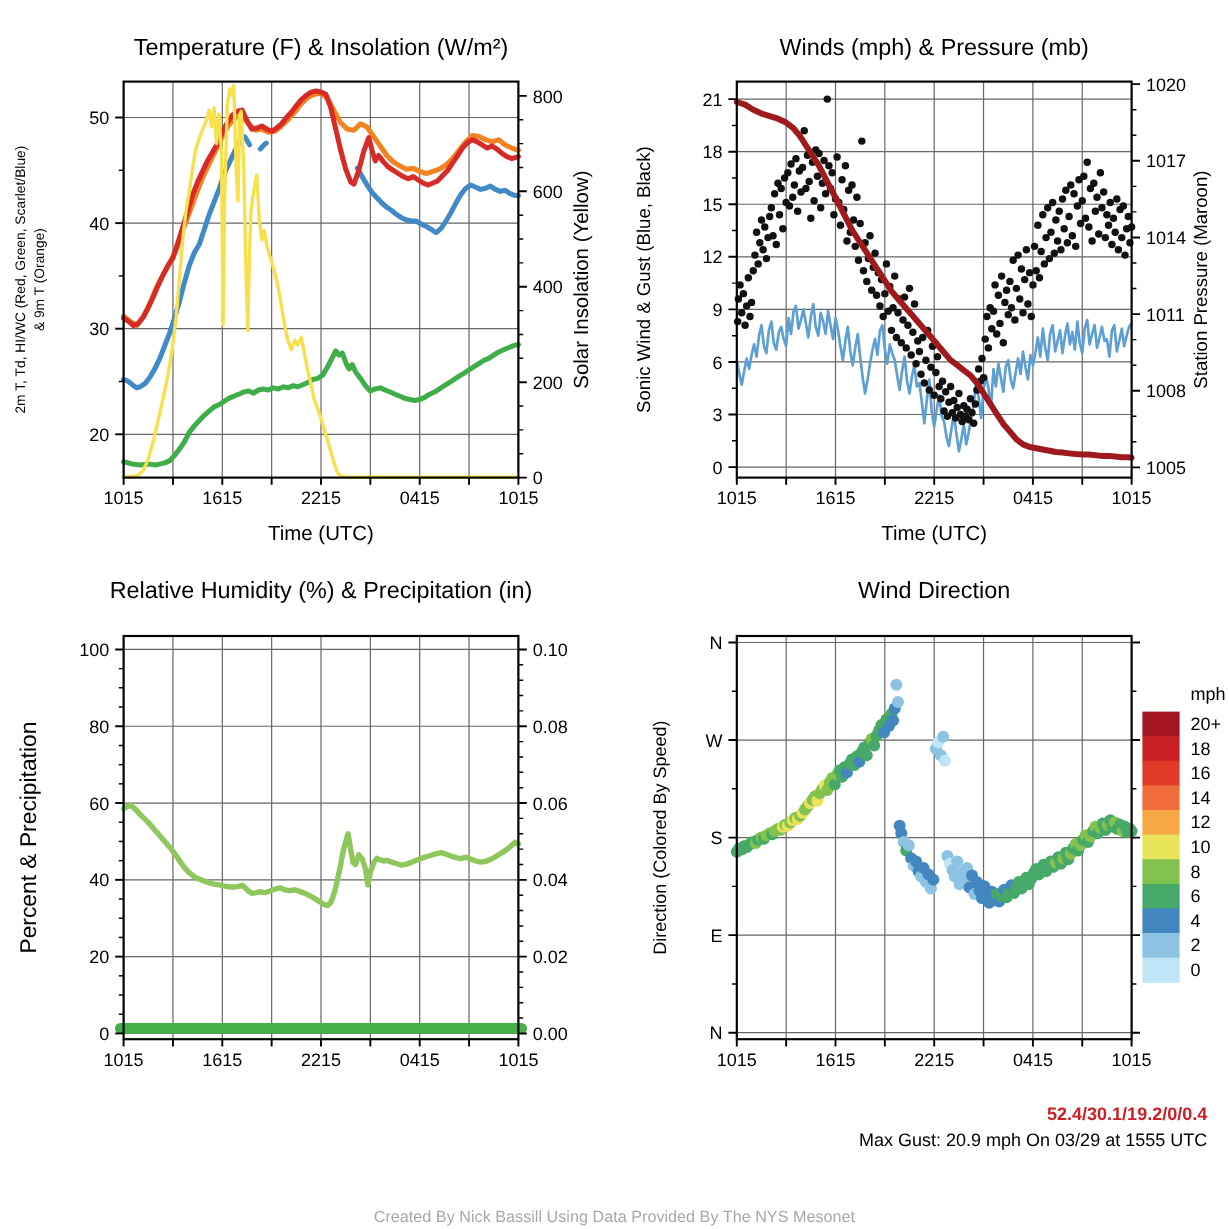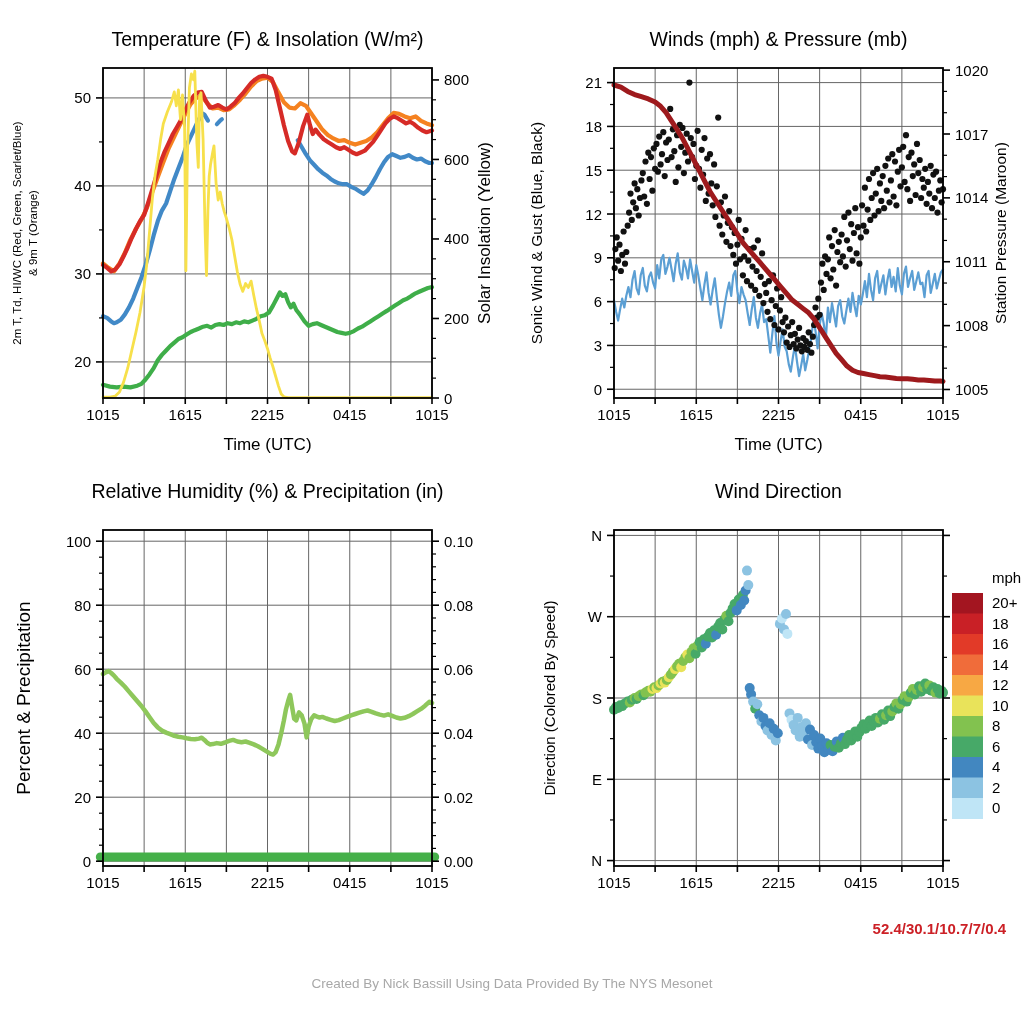--- a/index.html
+++ b/index.html
@@ -3,21 +3,21 @@
 <meta charset="utf-8">
 <style>
   html,body{margin:0;padding:0;background:#fff;}
   #page{position:relative;width:1024px;height:1024px;background:#fff;
         font-family:"Liberation Sans",sans-serif;overflow:hidden;}
   svg.chart{position:absolute;}
   svg text{font-family:"Liberation Sans",sans-serif;fill:#000;}
   .f-left{position:absolute;left:20px;top:903px;font-size:15px;line-height:21.5px;color:#000;}
   .f-right{position:absolute;right:18px;top:918px;font-size:15px;line-height:21.5px;text-align:right;color:#000;}
   .extreme-vals{font-weight:bold;}
-  .watermark{position:absolute;left:0;width:1024px;top:976px;text-align:center;font-size:13.5px;}
+  .watermark{position:absolute;left:0;width:1024px;top:1006px;text-align:center;font-size:13.5px;}
 </style>
 </head>
 <body>
 <div id="page">
 
   <svg id="c0" class="chart" style="left:0;top:0" width="512" height="470" viewBox="0 0 512 470">
       <line x1="103" y1="68" x2="103" y2="398" stroke="#666666" stroke-width="1"></line>
       <line x1="144.125" y1="68" x2="144.125" y2="398" stroke="#666666" stroke-width="1"></line>
       <line x1="185.25" y1="68" x2="185.25" y2="398" stroke="#666666" stroke-width="1"></line>
       <line x1="226.375" y1="68" x2="226.375" y2="398" stroke="#666666" stroke-width="1"></line>
@@ -749,17 +749,18 @@
       <rect x="440" y="297" width="31" height="21" fill="#4287c0"></rect>
       <text x="480" y="312.25" text-anchor="start" font-size="15">4</text>
       <rect x="440" y="317.5" width="31" height="21" fill="#8cc3e2"></rect>
       <text x="480" y="332.75" text-anchor="start" font-size="15">2</text>
       <rect x="440" y="338" width="31" height="21" fill="#bfe5f6"></rect>
       <text x="480" y="353.25" text-anchor="start" font-size="15">0</text>
     </svg>
 
 
   <div class="f-right">
-    <div class="extreme-vals" id="extremeVals" style="color: rgb(204, 32, 38);">52.4/30.1/10.7/7/0.4</div>
+    <div class="extreme-vals" id="extremeVals" style="color: rgb(204, 32, 38);">52.4/30.1/19.2/0/0.4</div>
+    <div>Max Gust: 20.9 mph On 03/29 at 1555 UTC</div>
   </div>
 
   <div class="watermark" id="watermark" style="color: rgb(168, 168, 168);">Created By Nick Bassill Using Data Provided By The NYS Mesonet</div>
 </div>
 
 </body></html>

